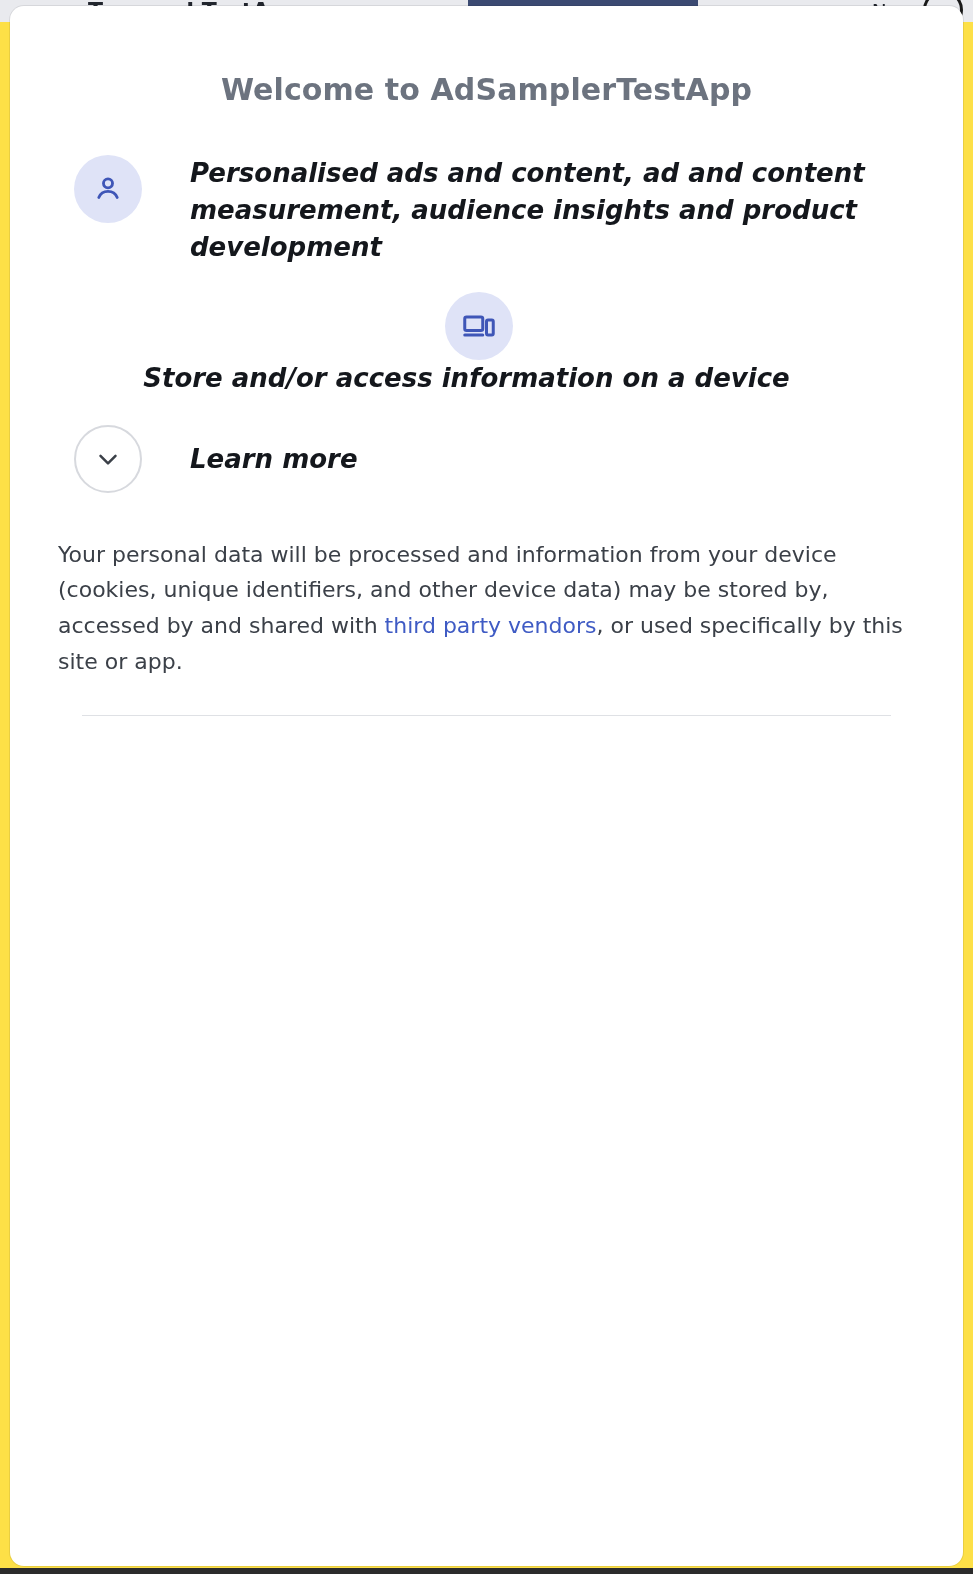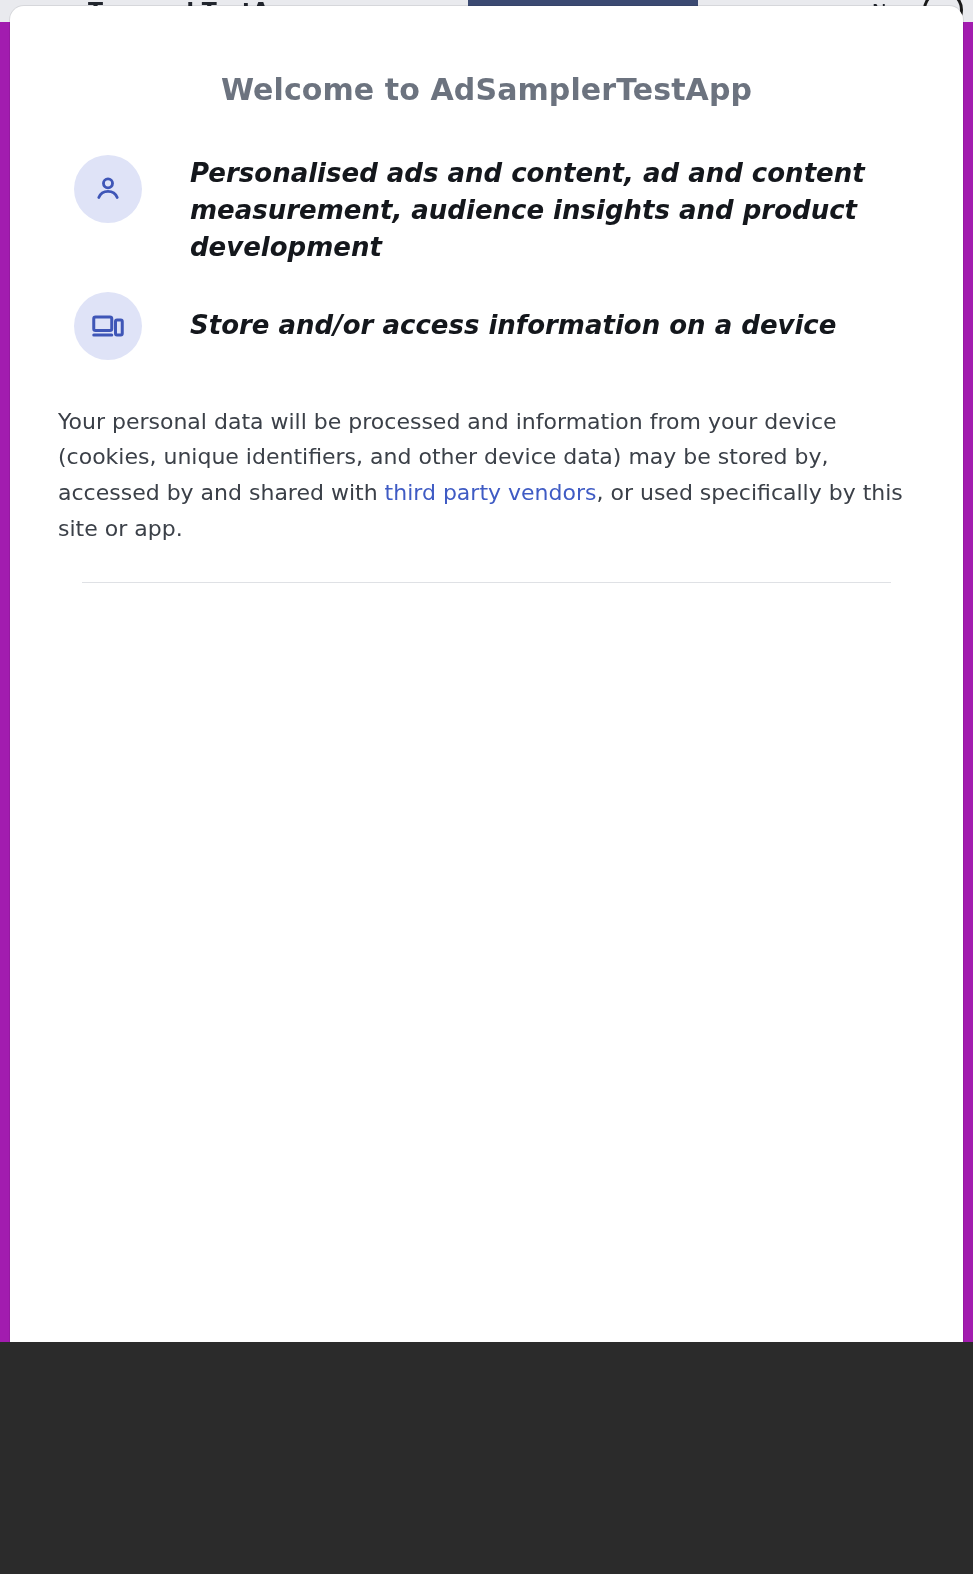--- a/index.html
+++ b/index.html
@@ -10,22 +10,22 @@
   body {
     width: 973px;
     height: 1574px;
     overflow: hidden;
     font-family: "DejaVu Sans", sans-serif;
   }
 
   .screen {
     position: relative;
     width: 973px;
-    height: 1342px;
-    background: #a21caf;
+    height: 1568px;
+    background: #fde047;
     overflow: hidden;
   }
 
   
   .bg-strip {
     position: absolute;
     top: 0; left: 0; right: 0;
     height: 22px;
     background: #e9eaee;
   }
@@ -99,21 +99,21 @@
   .purpose-list {
     margin-top: 48px;
   }
 
   .purpose-row {
     display: flex;
     align-items: flex-start;
     margin-bottom: 26px;
     font-style: italic;
   }
-  .purpose-row.second { align-items: center; margin-bottom: 28px; }
+  .purpose-row.second { align-items: center; margin-bottom: 28px; flex-direction: column; }
   .purpose-row.learn { align-items: center; margin-bottom: 0; }
 
   .icon-badge {
     flex: 0 0 auto;
     width: 68px;
     height: 68px;
     border-radius: 50%;
     background: #dfe3f7;
     display: flex;
     align-items: center;
@@ -215,20 +215,28 @@
         <div class="icon-badge">
           <svg width="36" height="36" viewBox="0 0 24 24" fill="none" stroke="#3f56b7" stroke-width="2" stroke-linecap="round" stroke-linejoin="round">
             <rect x="2.5" y="6" width="12" height="9" rx="1.2"></rect>
             <rect x="17" y="8" width="4.5" height="10" rx="1"></rect>
             <path d="M2.5 18h12"></path>
           </svg>
         </div>
         <div class="purpose-text">Store and/or access information on a device</div>
       </div>
 
+      <div class="purpose-row learn">
+        <div class="icon-badge outline">
+          <svg width="30" height="30" viewBox="0 0 24 24" fill="none" stroke="#3b4048" stroke-width="2" stroke-linecap="round" stroke-linejoin="round">
+            <path d="M6 9.5l6 6 6-6"></path>
+          </svg>
+        </div>
+        <div class="learn-text">Learn more</div>
+      </div>
 
     </div>
 
     <p class="body-para first"><span>Your personal data will be processed and information from your device (cookies, unique identifiers, and other device data) may be stored by, accessed by and shared with </span><a class="link" href="#">third party vendors</a><span>, or used specifically by this site or app.</span></p>
 
 
     <div class="divider"></div>
 
 
   </div>

